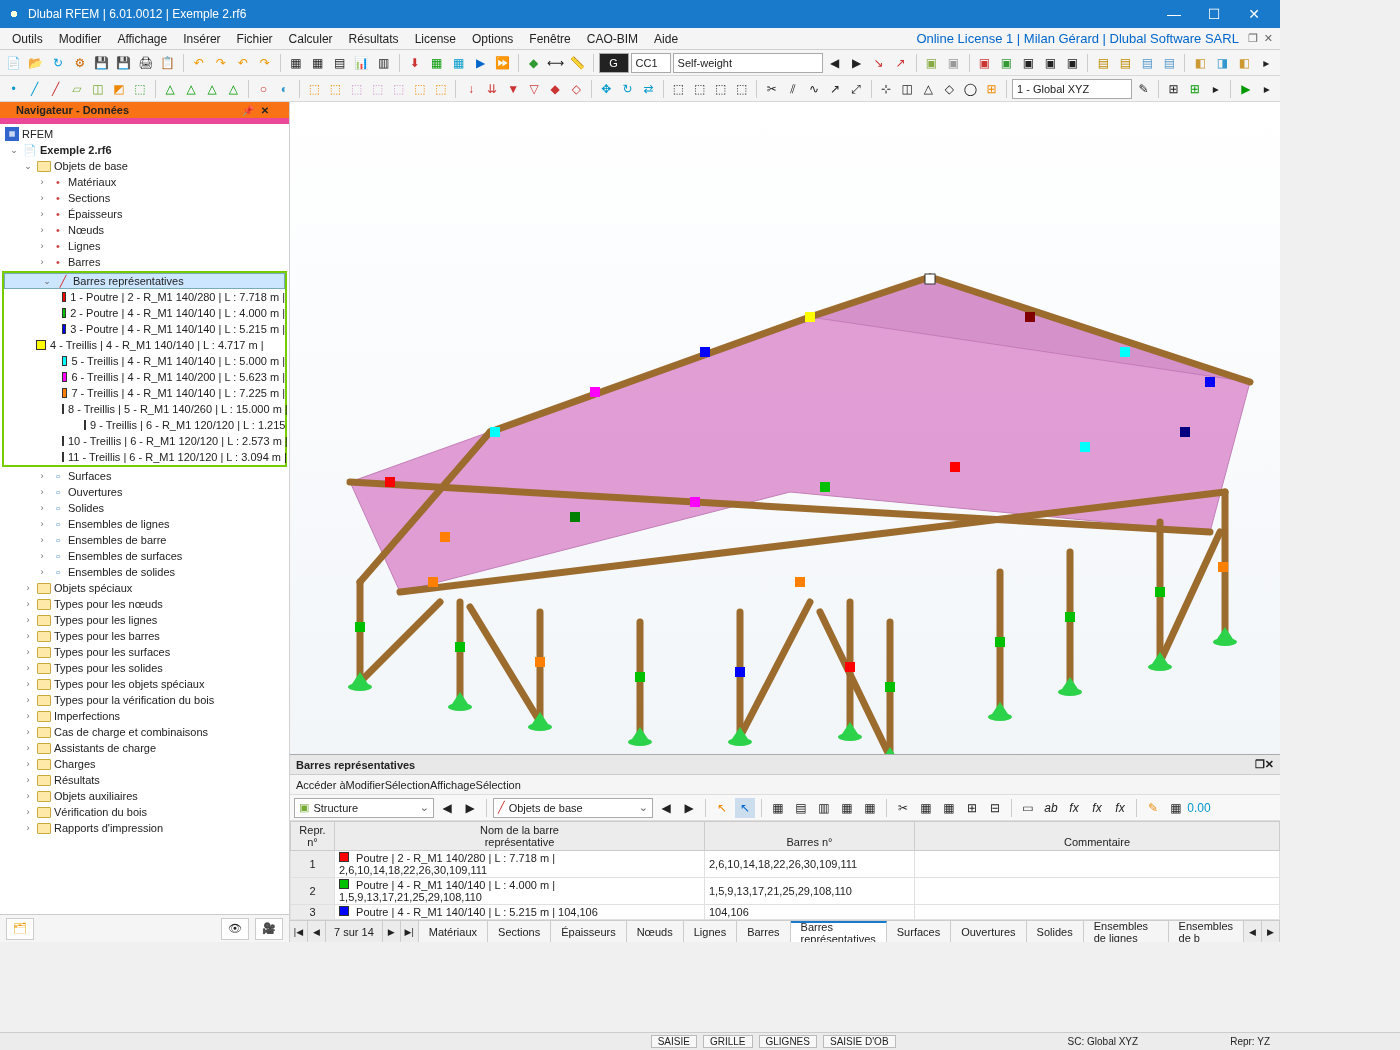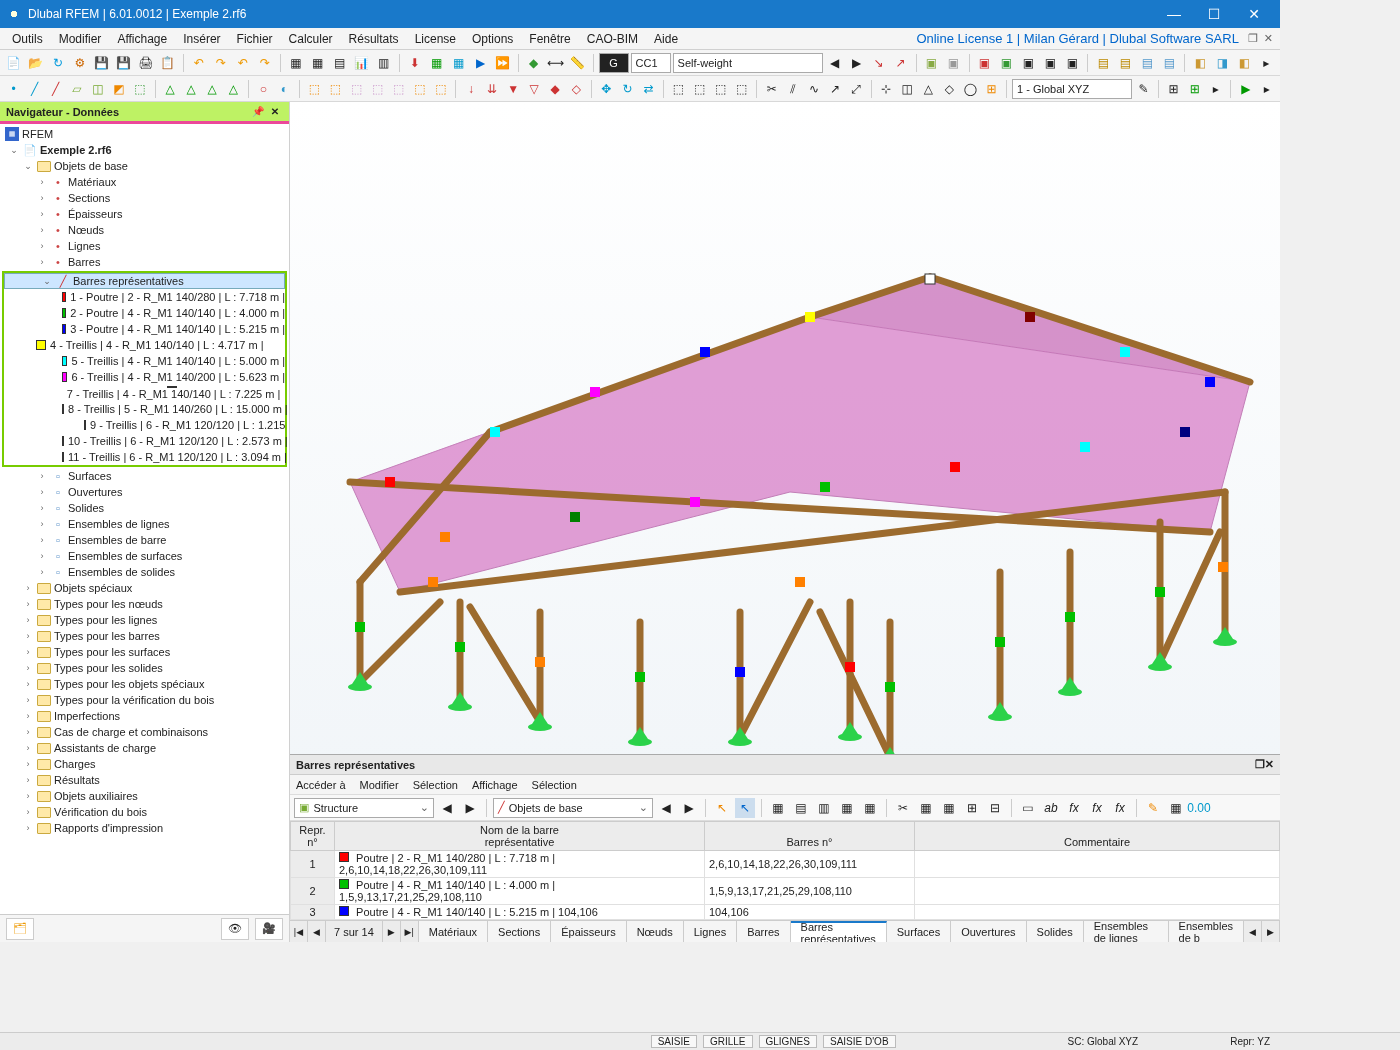--- a/index.html
+++ b/index.html
@@ -11,39 +11,39 @@
 .winbtn { width: 40px; height: 28px; display: flex; align-items: center; justify-content: center; cursor: pointer; font-size: 14px; }
 .menubar { height: 22px; background: #f5f5f5; border-bottom: 1px solid #d0d0d0; display: flex; align-items: center; padding: 0 4px; }
 .menubar .menuitem { padding: 2px 8px; cursor: pointer; font-size: 12px; }
 .menubar .right { margin-left: auto; font-size: 13px; color: #0066cc; padding-right: 6px; }
 .toolbar { height: 26px; background: #f5f5f5; border-bottom: 1px solid #d8d8d8; display: flex; align-items: center; padding: 0 4px; gap: 2px; overflow: hidden; }
 .tbtn { width: 20px; height: 20px; border: 1px solid transparent; display: flex; align-items: center; justify-content: center; cursor: pointer; font-size: 12px; background-size: contain; }
 .tsep { width: 1px; height: 18px; background: #ccc; margin: 0 3px; }
 .tcombo { height: 20px; border: 1px solid #aaa; background: #fff; display: flex; align-items: center; padding: 0 4px; font-size: 11px; min-width: 60px; }
 .main { display: flex; height: calc(100% - 28px - 22px - 26px - 26px - 18px); }
 .nav-panel { width: 290px; background: #fff; border-right: 1px solid #d0d0d0; display: flex; flex-direction: column; }
-.nav-header { height: 22px; background: #bef264; border-bottom: 3px solid #ec4899; display: flex; align-items: center; padding: 0 6px; font-size: 11px; font-weight: bold; }
+.nav-header { height: 22px; background: #f97316; border-bottom: 6px solid #ec4899; display: flex; align-items: center; padding: 0 16px; font-size: 11px; font-weight: bold; }
 .nav-header .spacer { flex: 1; }
 .nav-header .hbtn { width: 16px; height: 16px; cursor: pointer; display: flex; align-items: center; justify-content: center; font-size: 10px; }
 .tree { flex: 1; overflow-y: auto; padding: 2px 0; }
 .tree-row { display: flex; align-items: center; height: 16px; padding: 1px 0; cursor: pointer; white-space: nowrap; font-size: 11px; }
 .tree-row.selected { background: #cde6ff; border: 1px solid #7ab; height: 16px; }
 .expander { width: 12px; text-align: center; color: #666; font-size: 9px; }
 .ticon { width: 14px; height: 14px; margin: 0 3px; display: inline-flex; align-items: center; justify-content: center; }
 .folder { width: 14px; height: 11px; background: #ffe9a8; border: 1px solid #caa93f; border-radius: 1px; }
 .colorbox { width: 10px; height: 10px; border: 1px solid #333; margin-right: 4px; }
 .highlight-group { border: 2px solid #7c0; margin: 1px 2px; }
 .nav-bottom { height: 28px; border-top: 1px solid #ccc; background: #f5f5f5; display: flex; align-items: center; gap: 6px; padding: 0 6px; }
 .nav-bottom .btn { width: 28px; height: 22px; border: 1px solid #ccc; background: #fff; display: flex; align-items: center; justify-content: center; cursor: pointer; }
 .view3d { flex: 1; background: linear-gradient(#fff,#eef3f7); position: relative; overflow: hidden; }
 .view3d svg { width: 100%; height: 100%; }
 .bottom-panel { position: absolute; left: 0; right: 0; bottom: 0; height: 188px; background: #f5f5f5; border-top: 1px solid #aaa; display: flex; flex-direction: column; }
 .bp-title { height: 20px; background: #e8e8e8; border-bottom: 1px solid #ccc; display: flex; align-items: center; padding: 0 6px; font-size: 11px; font-weight: bold; }
 .bp-title .spacer { flex:1; }
-.bp-menu { height: 20px; display: flex; align-items: center; padding: 0 6px; gap: 14px; font-size: 11px; border-bottom: 1px solid #ddd; }
+.bp-menu { height: 20px; display: flex; align-items: center; padding: 0 6px; font-size: 11px; border-bottom: 1px solid #ddd; }
 .bp-menu span { cursor: pointer; }
 .bp-toolbar { height: 26px; display: flex; align-items: center; padding: 0 4px; gap: 3px; border-bottom: 1px solid #ddd; background: #f8f8f8; }
 .bp-grid { flex: 1; overflow: hidden; background: #fff; }
 .bp-grid table { width: 100%; border-collapse: collapse; font-size: 11px; }
 .bp-grid th { background: #ececec; border: 1px solid #ccc; padding: 2px 4px; font-weight: normal; }
 .bp-grid td { border: 1px solid #e0e0e0; padding: 1px 4px; }
 .bp-grid td.rowhdr { background: #ececec; text-align: center; width: 44px; }
 .bp-tabs { height: 22px; border-top: 1px solid #ccc; display: flex; align-items: stretch; background: #ececec; }
 .bp-tabs .navbtn { width: 18px; display: flex; align-items: center; justify-content: center; border-right: 1px solid #ccc; font-size: 9px; cursor: pointer; }
 .bp-tabs .pageinfo { padding: 0 8px; display: flex; align-items: center; border-right: 1px solid #ccc; }
@@ -288,21 +288,21 @@
               <span>4 - Treillis | 4 - R_M1 140/140 | L : 4.717 m |</span>
             </div>
             <div class="tree-row" style="padding-left: 58px;">
               <span class="colorbox" style="background:#00ffff"></span>
               <span>5 - Treillis | 4 - R_M1 140/140 | L : 5.000 m |</span>
             </div>
             <div class="tree-row" style="padding-left: 58px;">
               <span class="colorbox" style="background:#ff00ff"></span>
               <span>6 - Treillis | 4 - R_M1 140/200 | L : 5.623 m |</span>
             </div>
-            <div class="tree-row" style="padding-left: 58px; flex-direction: column;">
+            <div class="tree-row" style="padding-left: 58px;">
               <span class="colorbox" style="background:#ff8000"></span>
               <span>7 - Treillis | 4 - R_M1 140/140 | L : 7.225 m |</span>
             </div>
             <div class="tree-row" style="padding-left: 58px;">
               <span class="colorbox" style="background:#800000"></span>
               <span>8 - Treillis | 5 - R_M1 140/260 | L : 15.000 m |</span>
             </div>
             <div class="tree-row" style="padding-left: 80px;">
               <span class="colorbox" style="background:#008000"></span>
               <span>9 - Treillis | 6 - R_M1 120/120 | L : 1.215 m |</span>

